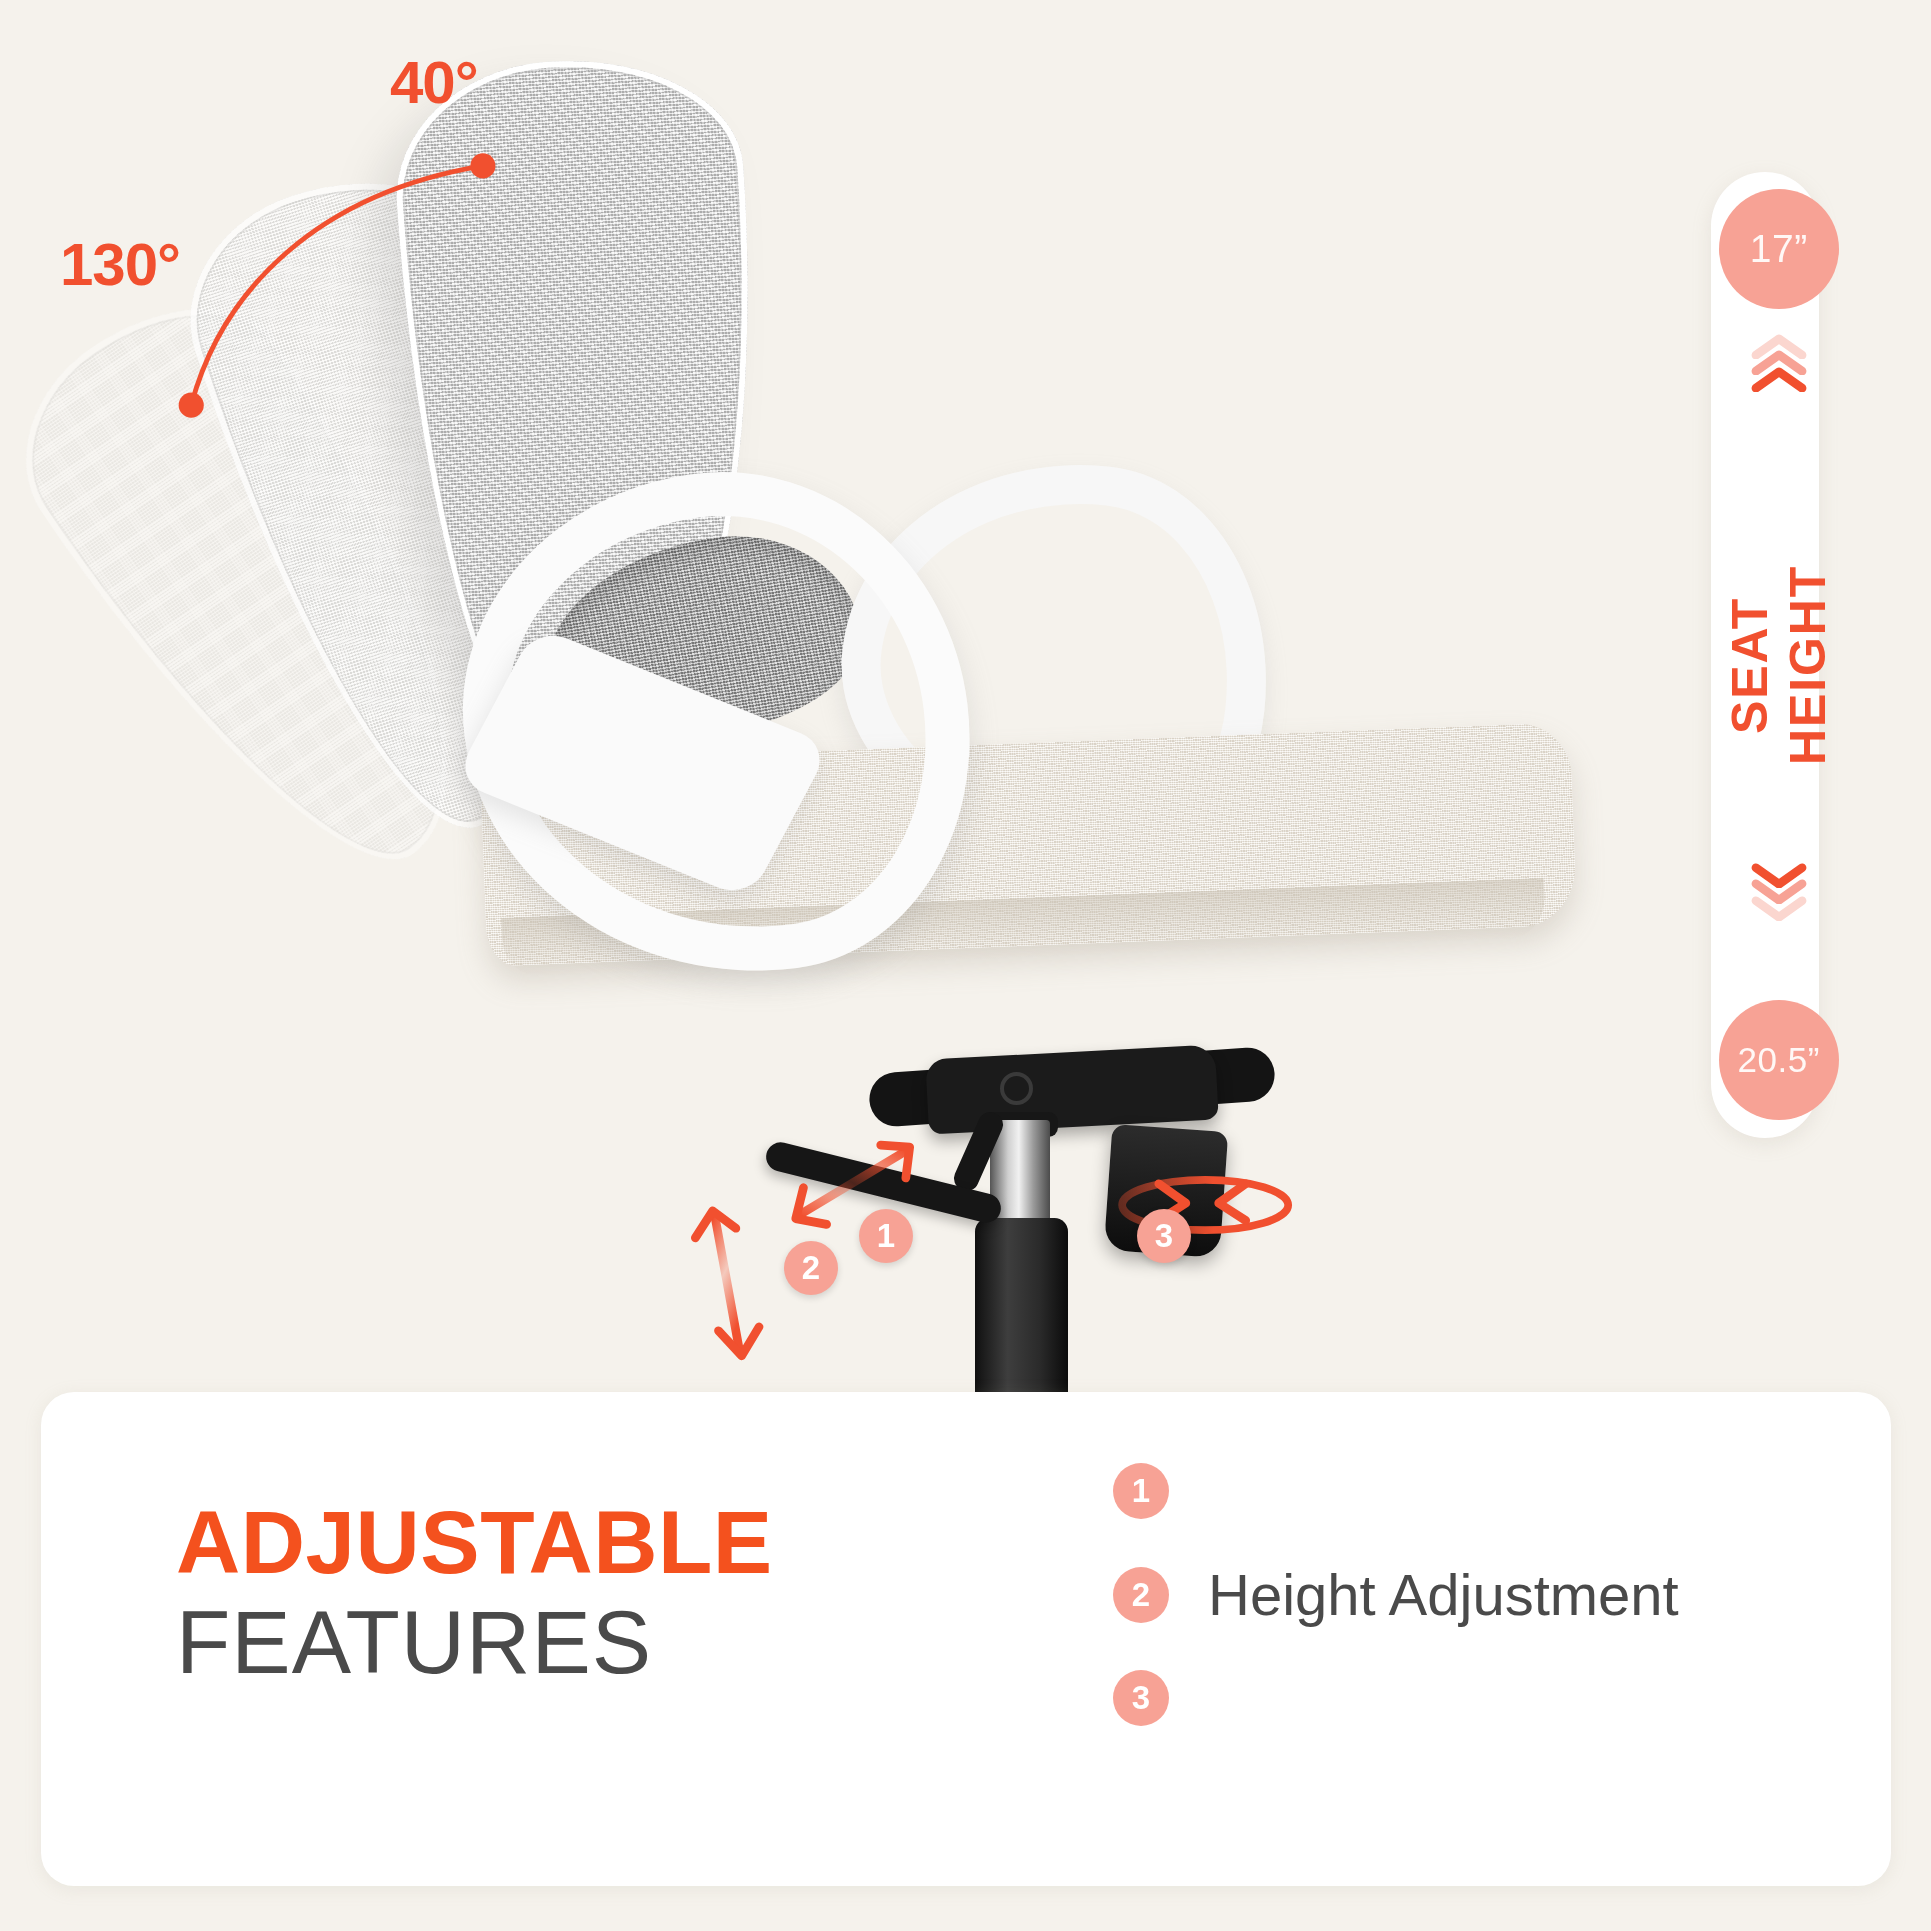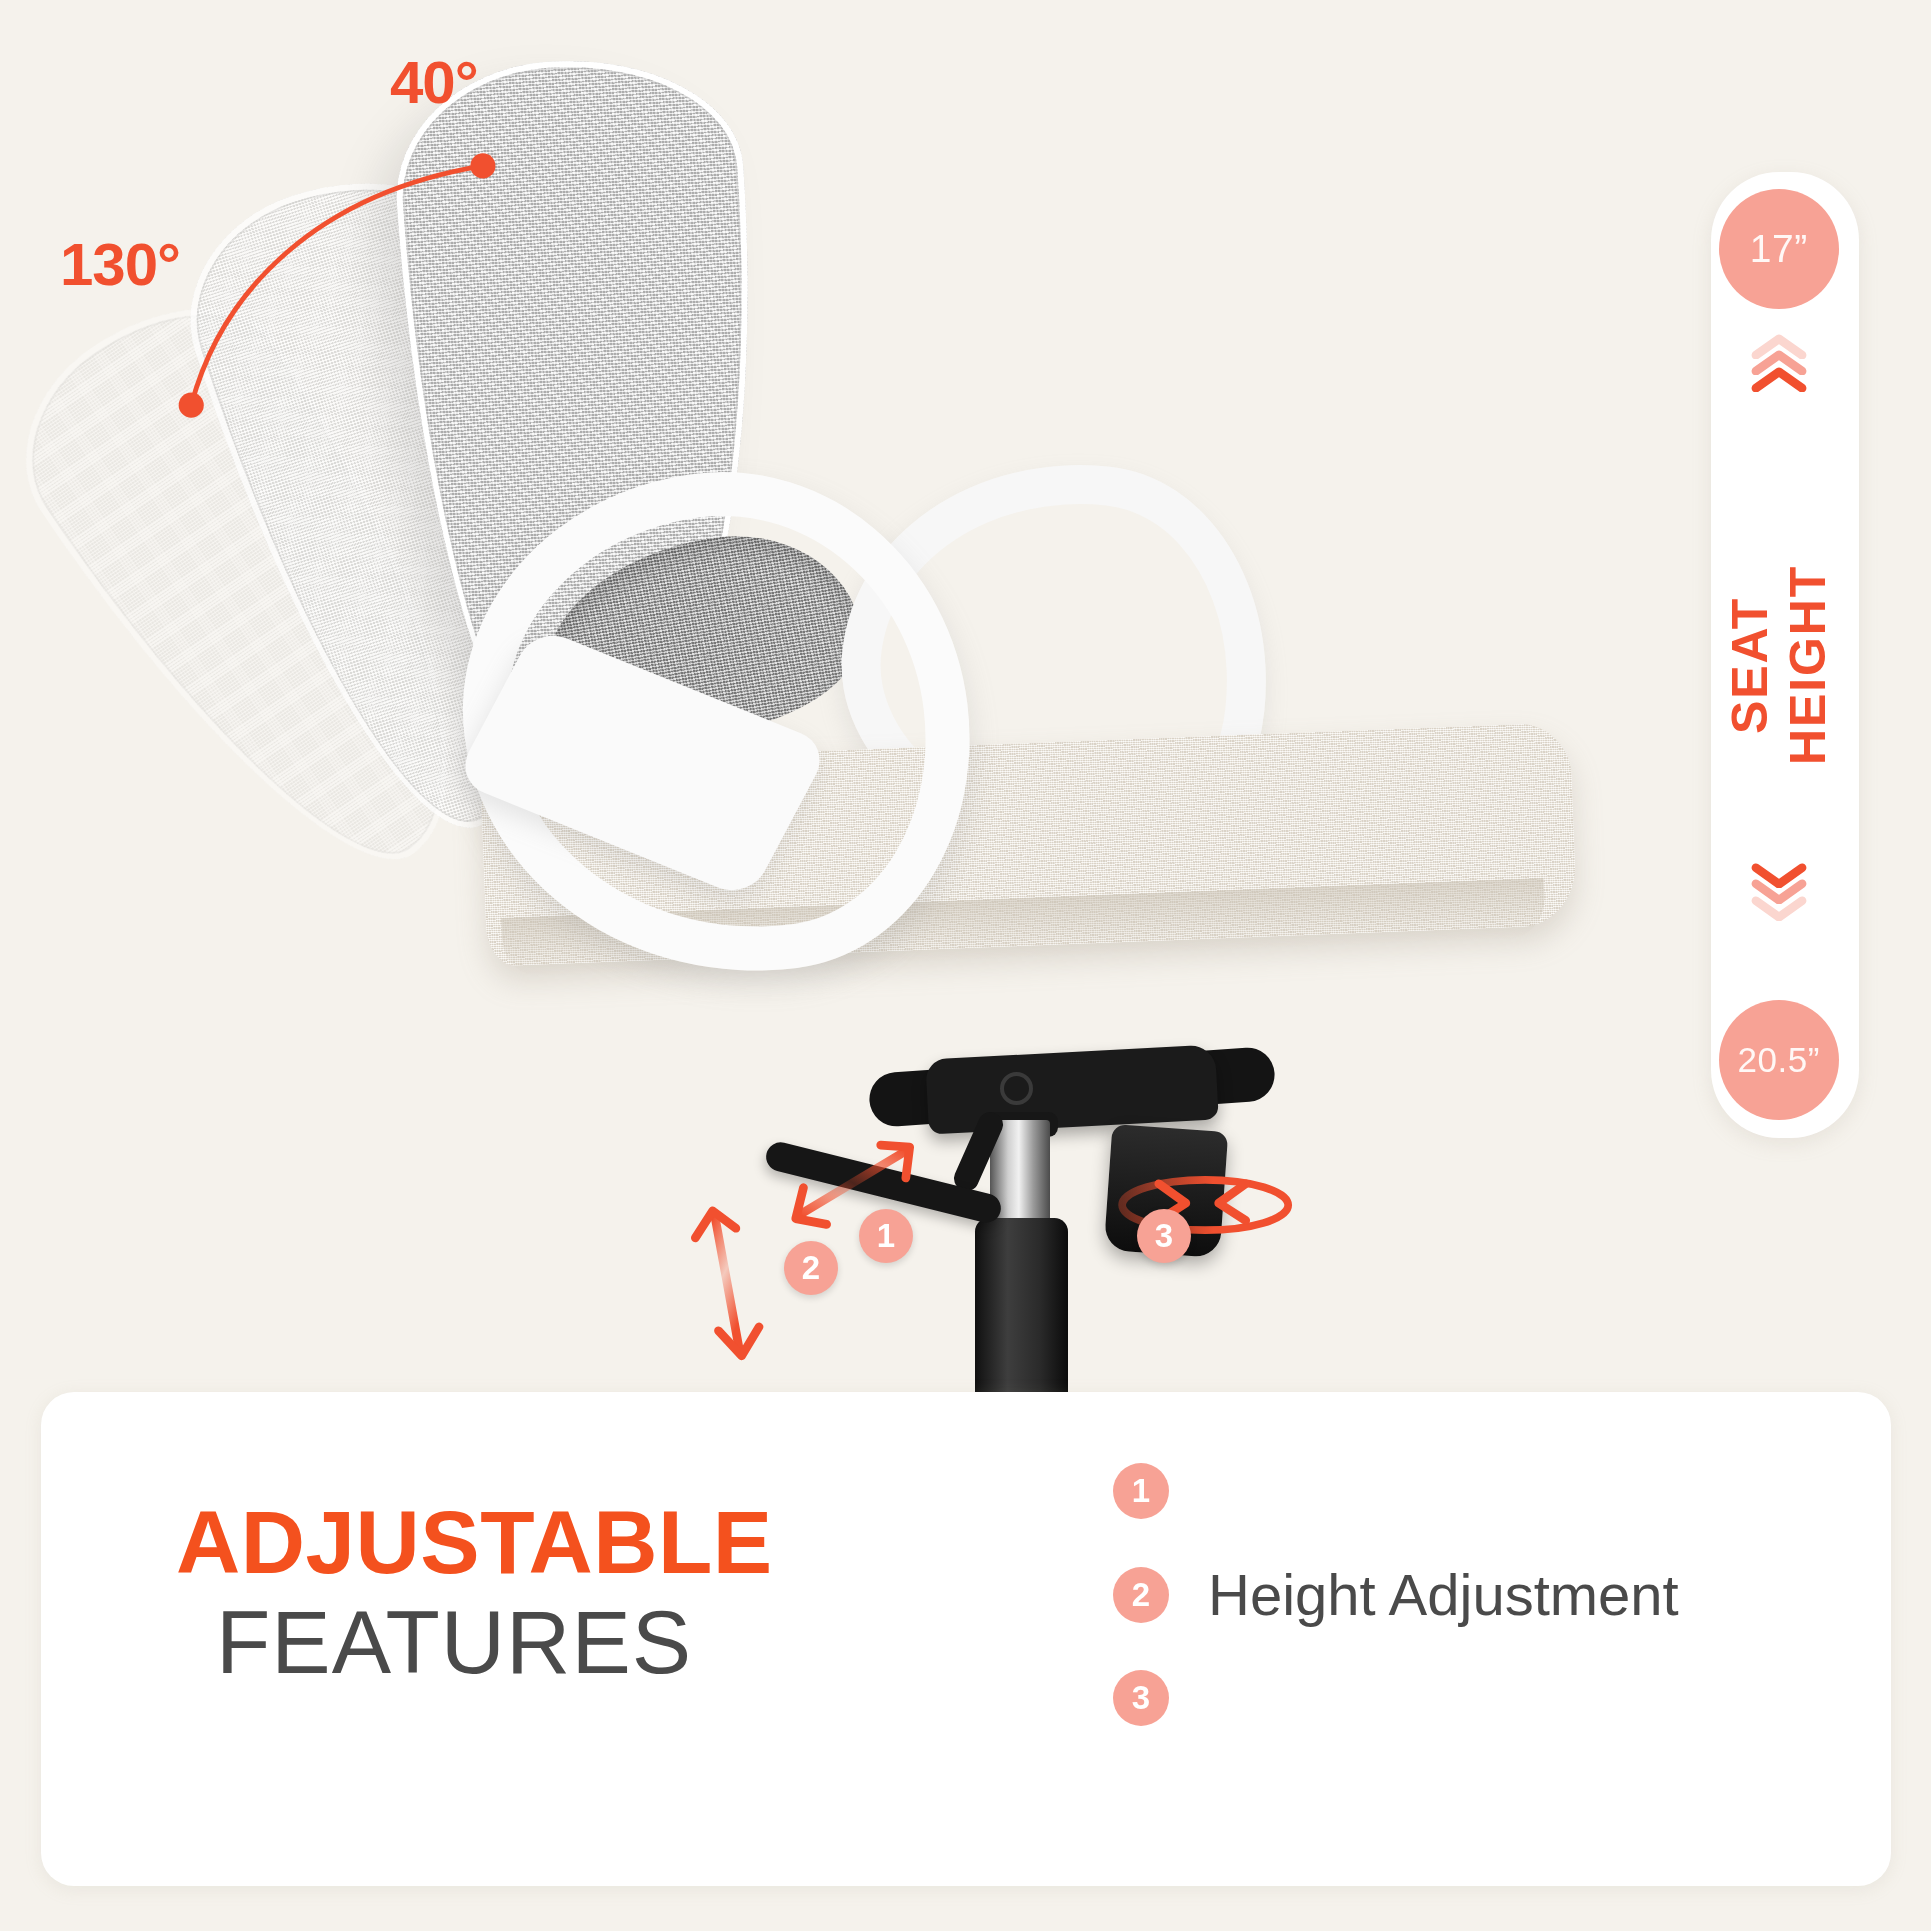--- a/index.html
+++ b/index.html
@@ -191,21 +191,21 @@
     display:flex;align-items:center;justify-content:center;
     box-shadow:0 2.9px 7.7px rgba(0,0,0,.14);
   }
   #marker-1{left:859px;top:1209px;}
   #marker-2{left:784px;top:1241px;}
   #marker-3{left:1137px;top:1209px;}
   #arrows-svg{position:absolute;left:676px;top:1091px;width:618px;height:348px;overflow:visible;}
 
   
   #seat-height-panel{
-    position:absolute;left:1711px;top:172px;width:148px;height:966px;
+    position:absolute;left:1711px;top:172px;width:108px;height:966px;
     background:#FFFFFF;border-radius:68px;
     box-shadow:0 5.8px 19.3px rgba(170,160,145,.18);
     display:flex;flex-direction:column;align-items:center;
   }
   .sh-bubble{
     width:120px;height:120px;border-radius:50%;
     background:#F7A295;color:#FFF8F6;
     display:flex;align-items:center;justify-content:center;
     font-size:39px;font-weight:500;letter-spacing:0.5px;
     position:absolute;left:7.7px;
@@ -238,21 +238,21 @@
     background:#FFFFFF;border-radius:33px;
     box-shadow:0 3.9px 17.4px rgba(170,160,145,.14);
   }
   #headline{position:absolute;left:135px;top:106px;}
   #headline .line1{
     color:#F4511E;font-size:89px;font-weight:bold;
     letter-spacing:0.5px;line-height:1.0;
   }
   #headline .line2{
     color:#4A4A4A;font-size:89px;font-weight:normal;
-    letter-spacing:1px;line-height:1.12;margin-top:5.8px;margin-left:40px;
+    letter-spacing:1px;line-height:1.12;margin-top:5.8px;
   }
   #feature-list{position:absolute;left:1072px;top:71px;width:714px;}
   .feature-row{
     display:flex;align-items:center;
     margin-bottom:42px;
   }
   .f-num{
     width:56px;height:56px;border-radius:50%;
     background:#F7A295;color:#FFFFFF;
     font-size:33px;font-weight:bold;

